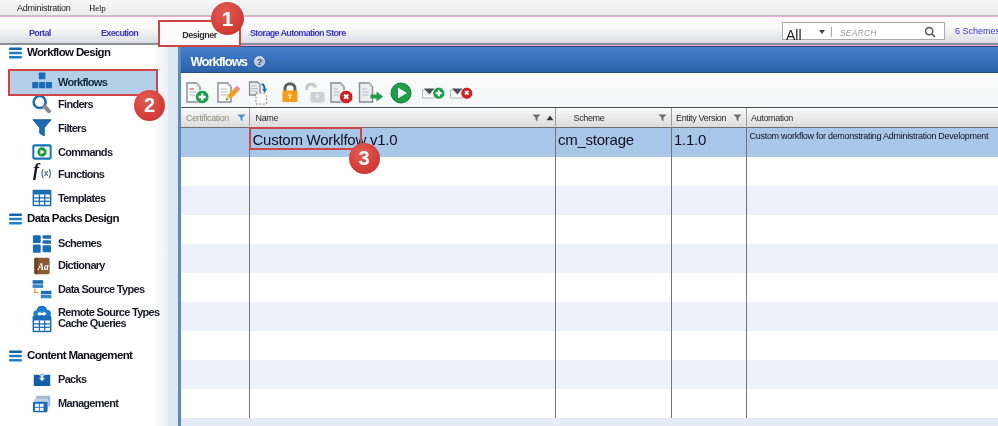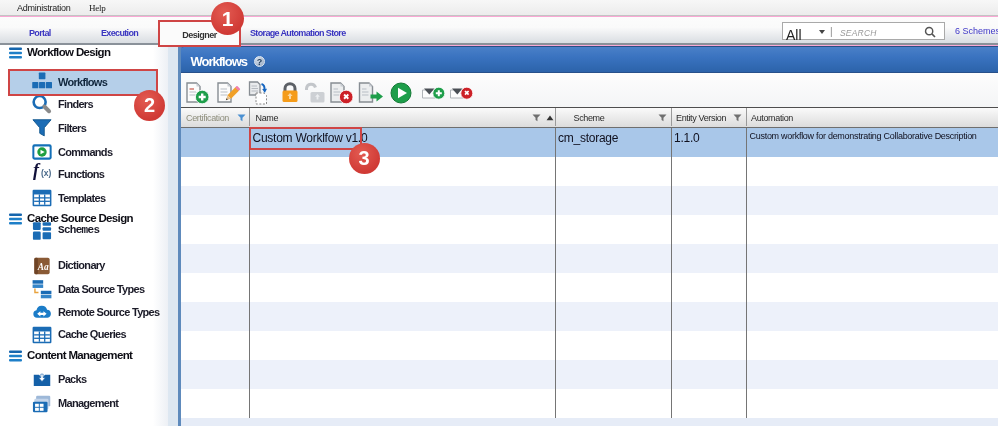--- a/index.html
+++ b/index.html
@@ -40,21 +40,21 @@
 #toolbar { left:180.5px; top:72.5px; width:817.5px; height:34px; background:linear-gradient(#fdfdfd,#f4f5f6); }
 .tbi { position:absolute; top:8px; }
 
 #ghead { left:180.5px; top:106.5px; width:817.5px; height:21px; background:linear-gradient(#fafafa,#dcdcdc); border-top:1.5px solid #4e4e4e; border-bottom:1.5px solid #6e6e6e; }
 .gh-t { position:absolute; top:5px; font-size:9px; letter-spacing:-0.35px; color:#2a2a2a; }
 .gh-sep { position:absolute; top:0px; width:1px; height:18px; background:#9a9a9a; }
 #grid { left:180.5px; top:127.5px; width:817.5px; height:290px; background:#fff; }
 #selrow { position:absolute; left:0; top:0; width:817.5px; height:29px; background:#a9c7e9; }
 .stripe { position:absolute; left:0; width:817.5px; height:29px; background:#edf1fa; }
 .vline { position:absolute; top:0; width:1px; height:290px; background:#757575; }
-.cell { position:absolute; top:3.5px; font-size:12px; letter-spacing:-0.25px; color:#10101e; white-space:nowrap; }
+.cell { position:absolute; top:3.5px; font-size:15px; letter-spacing:-0.25px; color:#10101e; white-space:nowrap; }
 #bottomstrip { left:180.5px; top:417.5px; width:817.5px; height:8.5px; background:#e6ecf7; }
 
 .redbox { position:absolute; border:2.5px solid #cf4545; z-index:40; }
 .redcirc { position:absolute; border-radius:50%; background:radial-gradient(circle at 40% 32%, #e35b52, #d03a35 70%); z-index:50; color:#fff; font-weight:bold; text-align:center; }
 </style>
 </head>
 <body>
 <div id="page">
 
   <div id="menubar" class="abs">
@@ -144,23 +144,23 @@
         </svg>
       <span class="t">Templates</span>
     </div>
 
     <div class="nav-h abs" style="top:210px;">
       <svg class="bars" width="14" height="12" viewBox="0 0 14 12">
           <rect x="0" y="0.5" width="13" height="2.6" rx="1" fill="#1565ad"></rect>
           <rect x="0" y="4.7" width="13" height="2.6" rx="1" fill="#1e7fc8"></rect>
           <rect x="0" y="8.9" width="13" height="2.6" rx="1" fill="#1e7fc8"></rect>
         </svg>
-      <span class="t">Cache Source Design</span>
-    </div>
-    <div class="nav-i abs" style="top:219px;font-family:Liberation Mono, monospace;">
+      <span class="t">Data Packs Design</span>
+    </div>
+    <div class="nav-i abs" style="top:232px;">
       <svg class="ic" viewBox="0 0 17 17">
           <rect x="0.8" y="1" width="6.6" height="6.6" rx="1" fill="#1b6cb5"></rect>
           <rect x="9" y="1" width="7.2" height="3" rx="0.8" fill="#1b6cb5"></rect>
           <rect x="9" y="5.3" width="7.2" height="3" rx="0.8" fill="#1b6cb5"></rect>
           <rect x="0.8" y="9" width="6.6" height="7" rx="1" fill="#1b6cb5"></rect>
           <rect x="9" y="9.5" width="7.2" height="6" rx="0.8" fill="#1b6cb5"></rect>
         </svg>
       <span class="t">Schemes</span>
     </div>
     <div class="nav-i abs" style="top:254px;">
@@ -181,21 +181,21 @@
         </svg>
       <span class="t">Data Source Types</span>
     </div>
     <div class="nav-i abs" style="top:301px;">
       <svg class="ic" viewBox="0 0 17 17">
           <path d="M4.2 12.5 a3.2 3.2 0 0 1 -0.4 -6.35 a4.6 4.6 0 0 1 9 -0.4 a3.4 3.4 0 0 1 0.4 6.75 Z" fill="#1b7cc8"></path>
           <path d="M4.4 9.2 l2.7 -2.2 v1.3 h2.6 v-1.3 l2.7 2.2 -2.7 2.2 v-1.3 h-2.6 v1.3 Z" fill="#fff"></path>
         </svg>
       <span class="t">Remote Source Types</span>
     </div>
-    <div class="nav-i abs" style="top:323px;text-align:right;">
+    <div class="nav-i abs" style="top:312px;text-align:right;">
       <svg class="ic" viewBox="0 0 17 17">
           <rect x="0.5" y="1.5" width="16" height="14" rx="1" fill="#1b6cb5"></rect>
           <rect x="1.8" y="5.5" width="13.4" height="8.7" fill="#fff"></rect>
           <line x1="6.3" y1="5.5" x2="6.3" y2="14.2" stroke="#1b6cb5" stroke-width="1.1"></line>
           <line x1="10.8" y1="5.5" x2="10.8" y2="14.2" stroke="#1b6cb5" stroke-width="1.1"></line>
           <line x1="1.8" y1="8.4" x2="15.2" y2="8.4" stroke="#1b6cb5" stroke-width="1.1"></line>
           <line x1="1.8" y1="11.3" x2="15.2" y2="11.3" stroke="#1b6cb5" stroke-width="1.1"></line>
         </svg>
       <span class="t">Cache Queries</span>
     </div>
@@ -364,21 +364,21 @@
     <div class="stripe" style="top:116px;"></div>
     <div class="stripe" style="top:174px;"></div>
     <div class="stripe" style="top:232px;"></div>
     <div class="vline" style="left:68.5px;"></div>
     <div class="vline" style="left:374.5px;"></div>
     <div class="vline" style="left:490px;"></div>
     <div class="vline" style="left:565.5px;"></div>
     <span class="cell" style="left:72px;">Custom Worklfow v1.0</span>
     <span class="cell" style="left:377.5px;">cm_storage</span>
     <span class="cell" style="left:493.5px;">1.1.0</span>
-    <span class="cell" style="left:569px;font-size:9px;letter-spacing:-0.28px;">Custom workflow for demonstrating Collaborative Description</span>
+    <span class="cell" style="left:569px;font-size:9px;letter-spacing:-0.28px;">Custom workflow for demonstrating Administration Development</span>
   </div>
   <div id="bottomstrip" class="abs"></div>
 
   <div class="redbox" style="left:8px;top:68.5px;width:149.5px;height:27px;"></div>
   <div class="redbox" style="left:249px;top:126.5px;width:113px;height:23px;"></div>
   <div class="redcirc" style="left:211px;top:1.5px;width:33px;height:33px;font-size:21px;line-height:33px;">1</div>
   <div class="redcirc" style="left:134px;top:90px;width:31px;height:31px;font-size:20px;line-height:31px;">2</div>
   <div class="redcirc" style="left:348.5px;top:142.5px;width:31px;height:31px;font-size:20px;line-height:31px;">3</div>
 </div>
 

